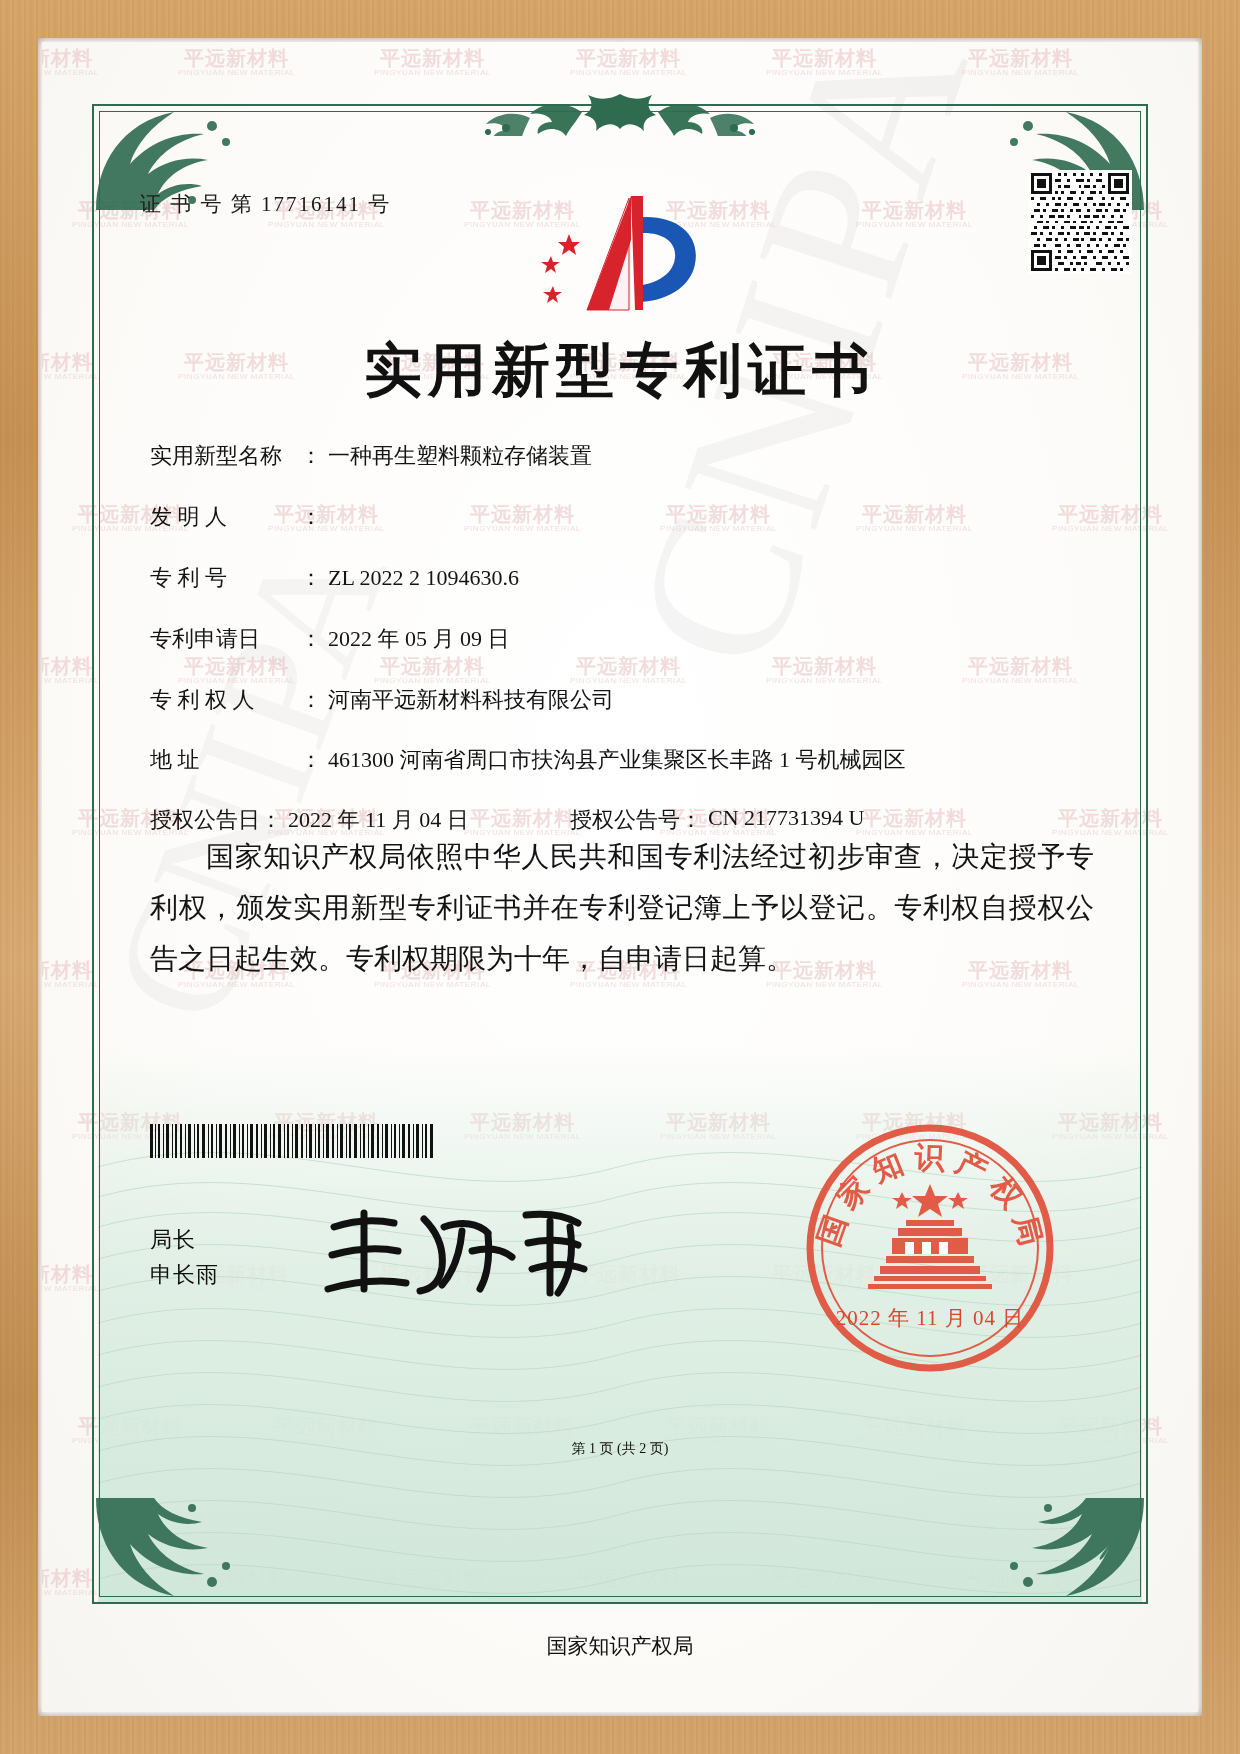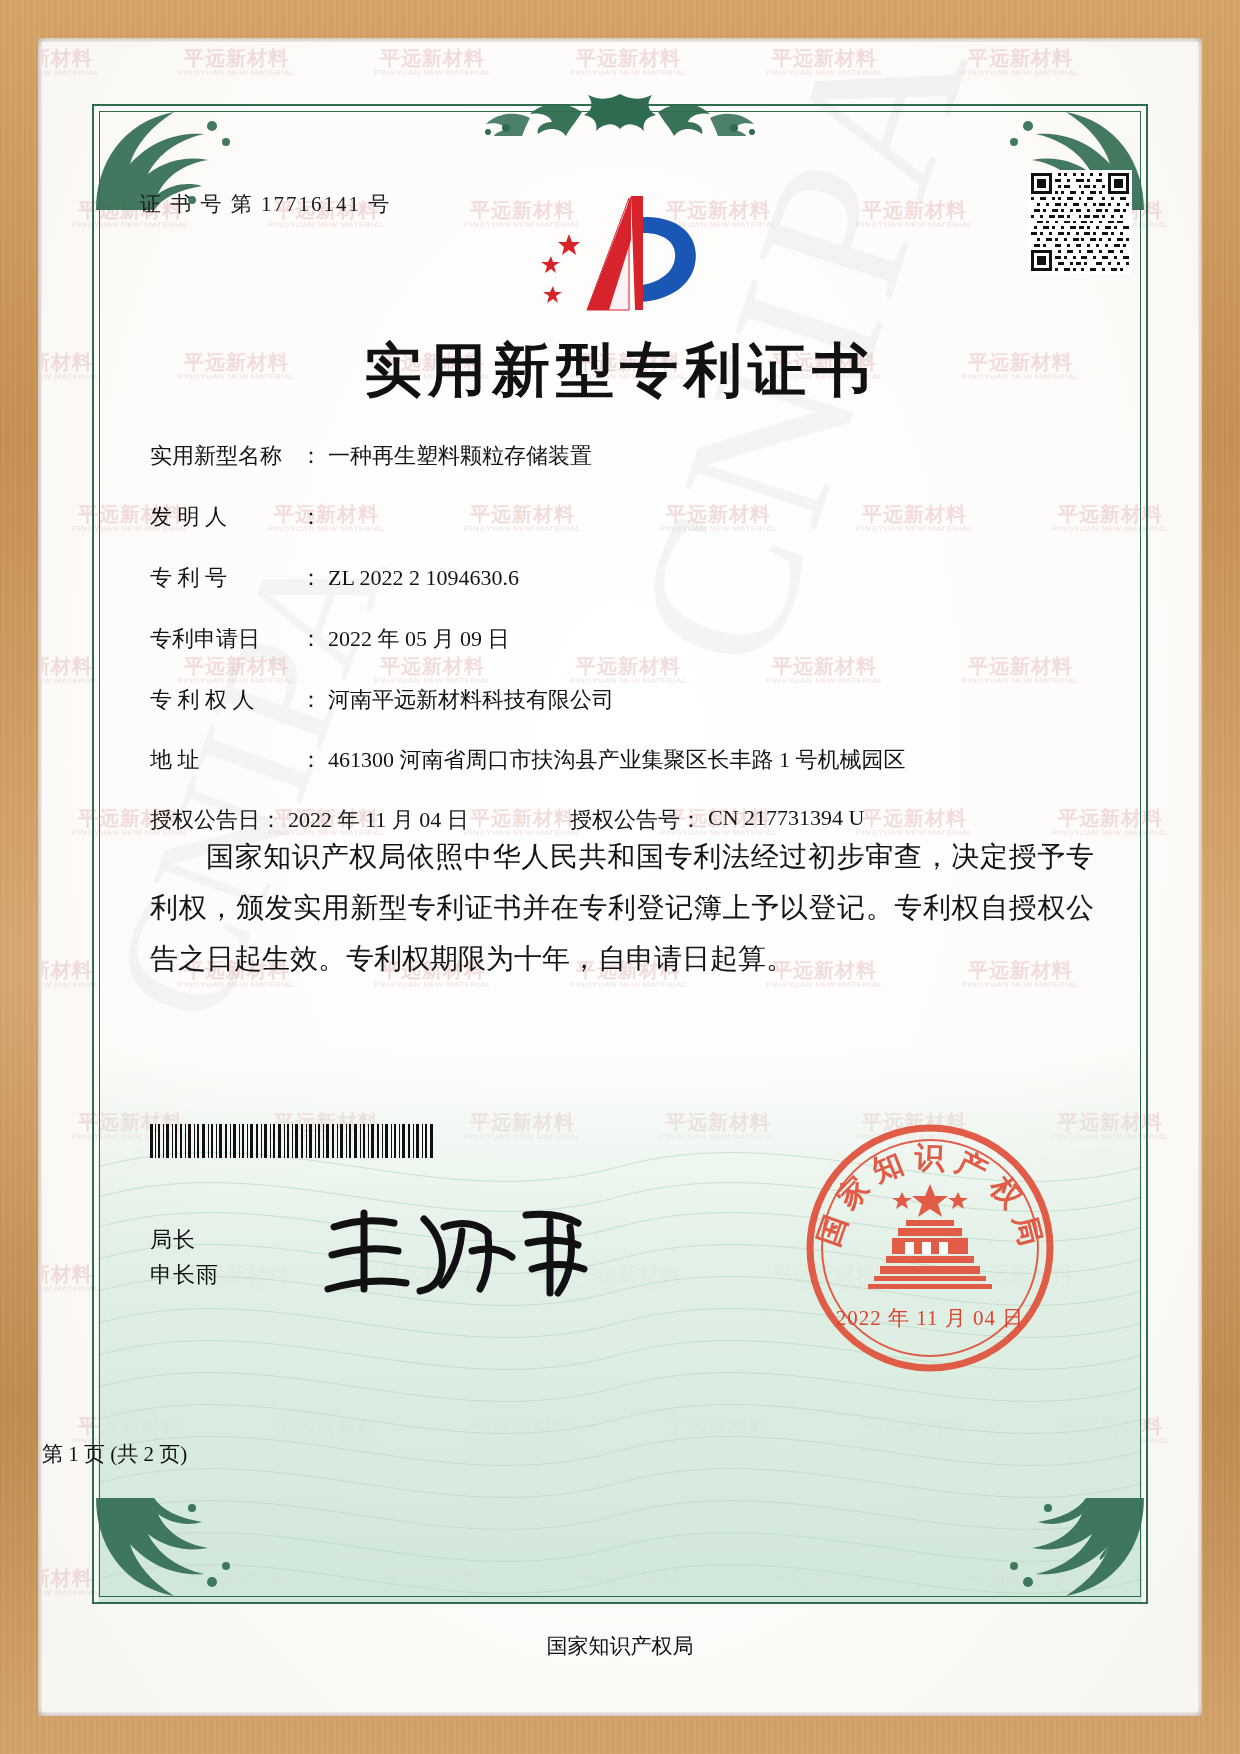--- a/index.html
+++ b/index.html
@@ -267,21 +267,22 @@
     color: #d9452f;
     font-size: 21px;
     letter-spacing: 1px;
     font-family: "Liberation Serif", serif;
   }
 
   .page-num {
     position: absolute;
     left: 0; right: 0;
     top: 1398px;
-    font-size: 21px;
+    text-align: center;
+    font-size: 14px;
     color: #111;
     z-index: 9;
   }
 
   .footer-note {
     position: absolute;
     left: 0; right: 0;
     top: 1590px;
     text-align: center;
     font-size: 21px;

